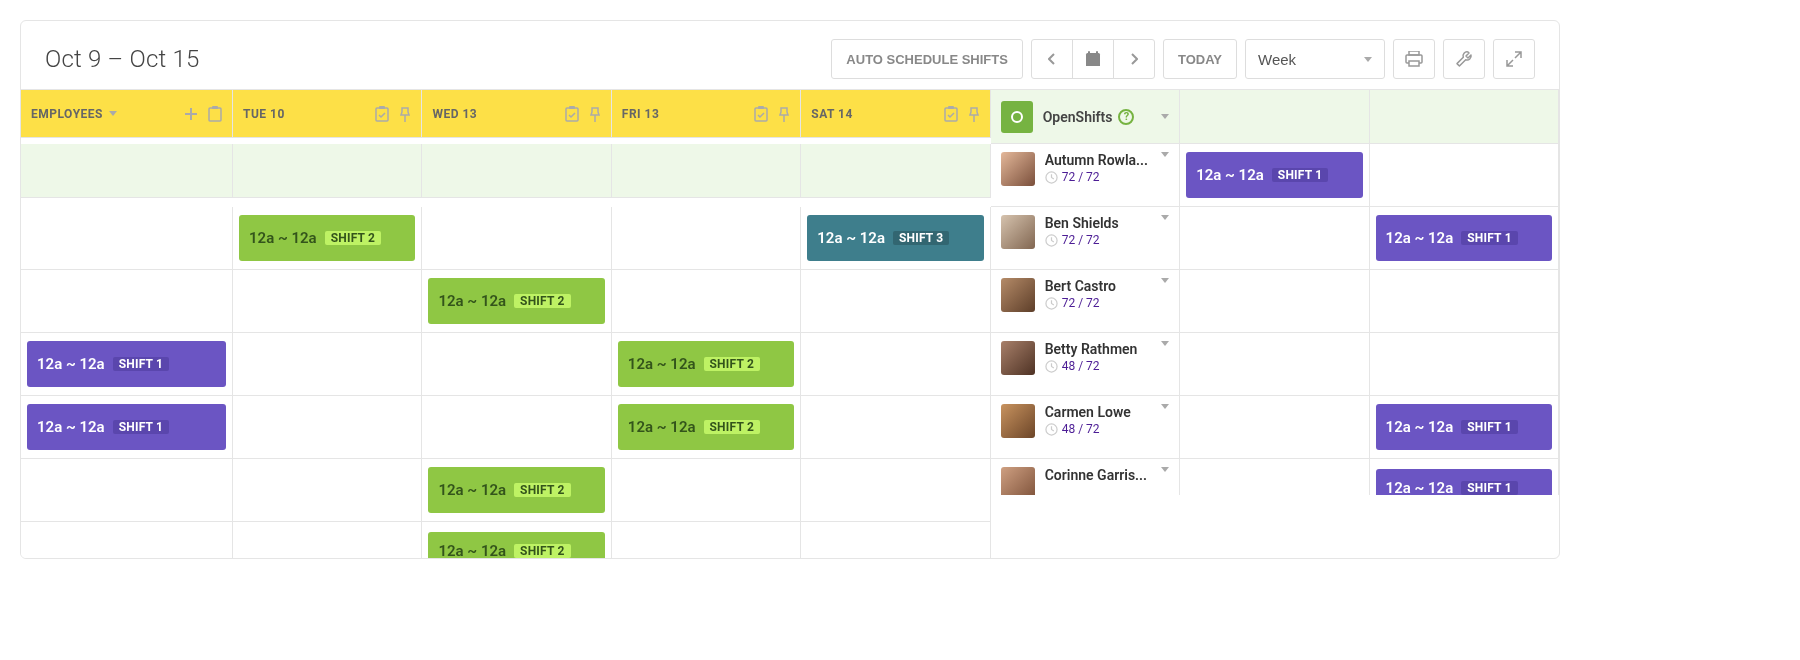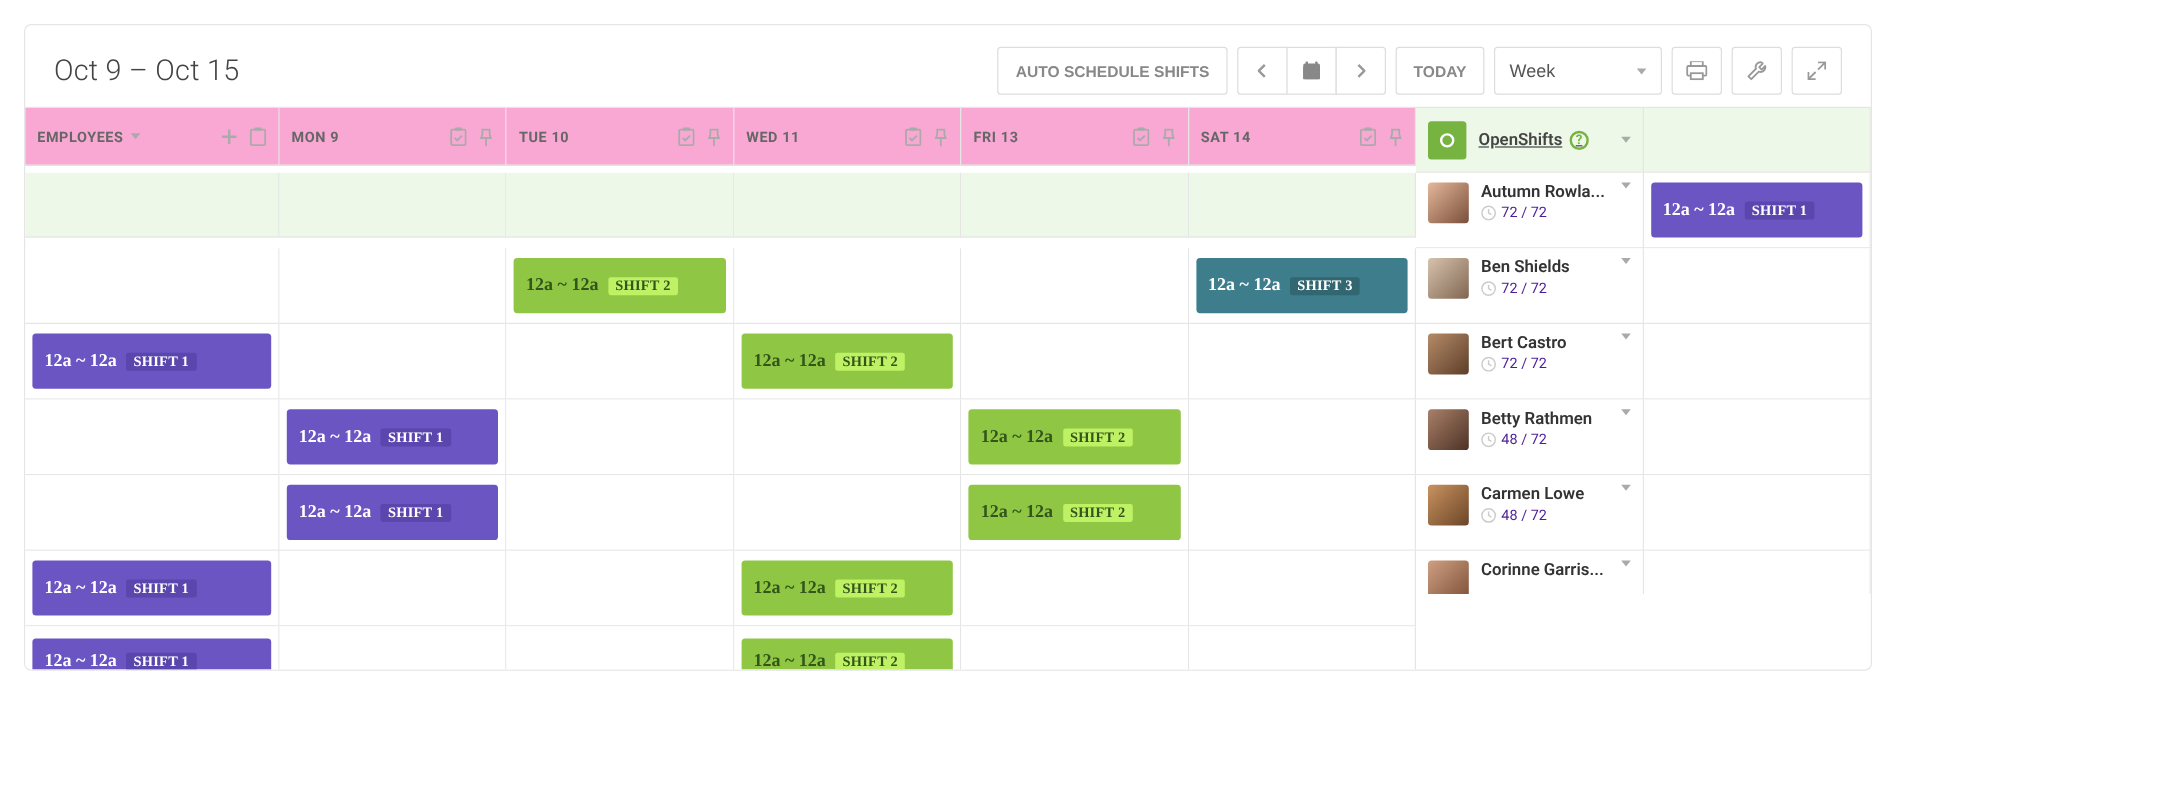--- a/index.html
+++ b/index.html
@@ -65,42 +65,42 @@
   .grid {
     display: grid;
     grid-template-columns: 212px repeat(7, 1fr);
     border-top: 1px solid #e5e5e5;
   }
   .hdr, .cell, .rowhdr, .open-row {
     border-right: 1px solid #e5e5e5;
     border-bottom: 1px solid #e5e5e5;
   }
   .hdr {
-    background: #f9a8d4;
+    background: #fde047;
     padding: 10px 10px;
     display: flex;
     align-items: center;
     justify-content: space-between;
     font-size: 12px;
     font-weight: 700;
     letter-spacing: 0.5px;
     color: #666;
     height: 48px;
   }
   .hdr .icons { display:flex; gap:10px; align-items:center; }
   .emp-hdr { gap: 8px; }
   .emp-hdr .icons { color:#aaa; }
 
   .open-row.first { background:#eef8e8; padding:0 10px; display:flex; align-items:center; gap:10px; height:54px;}
   .open-row { background:#eef8e8; height:54px;}
   .open-icon {
     width:32px; height:32px; background:#76b341; border-radius:3px;
     display:flex; align-items:center; justify-content:center;
   }
-  .open-label { font-size:14px; font-weight:600; color:#444; display:flex; align-items:center; gap:6px;text-decoration:underline;}
+  .open-label { font-size:14px; font-weight:600; color:#444; display:flex; align-items:center; gap:6px;}
   .open-help {
     width:16px; height:16px; border:2px solid #76b341; border-radius:50%;
     display:inline-flex; align-items:center; justify-content:center;
     font-size:11px; font-weight:700; color:#76b341;
   }
 
   .rowhdr {
     display:flex; align-items:flex-start; gap:10px; padding: 8px 10px; height:63px;
     background:#fff;
   }
@@ -113,21 +113,20 @@
   .emphours { font-size:12px; color:#4c1d95; display:flex; align-items:center; gap:4px; margin-top:2px;}
   .emphours svg { opacity:0.6; }
   .row-chevron { color:#ccc; }
 
   .cell { height:63px; padding: 8px 6px; background:#fff; }
 
   .shift {
     border-radius:3px; height:46px; display:flex; align-items:center;
     padding: 0 10px; gap:8px; font-size:15px; font-weight:600; color:#fff;
     white-space:nowrap;
-    font-family:Liberation Serif, serif;
   }
   .shift .time { }
   .shift .tag {
     font-size:12px; font-weight:700; padding:0 6px; border-radius:2px;
     letter-spacing:0.2px;
   }
   .s1 { background:#6b55c3; }
   .s1 .tag { background:#5a46ad; }
   .s2 { background:#8fc744; color:#33541b; }
   .s2 .tag { background:#bef264; color:#33541b; }
@@ -214,47 +213,34 @@
             <path d="M7 1v12M1 7h12" stroke="#aaa" stroke-width="2"></path>
           </svg>
         <svg width="14" height="16" viewBox="0 0 14 16">
             <rect x="1" y="2" width="12" height="13" rx="1" stroke="#aaa" stroke-width="1.5" fill="none"></rect>
             <rect x="4" y="0" width="6" height="3" rx="1" fill="#aaa"></rect>
           </svg>
       </span>
     </div>
 
     <div class="hdr">
-      <span>MON 9</span>
-      <span class="icons">
-        <svg width="14" height="16" viewBox="0 0 14 16">
-            <rect x="1" y="2" width="12" height="13" rx="1" stroke="#aaa" stroke-width="1.5" fill="none"></rect>
-            <rect x="4" y="0" width="6" height="3" rx="1" fill="#aaa"></rect>
-            <path d="M4 9l2 2 4-4" stroke="#aaa" stroke-width="1.5" fill="none"></path>
-          </svg>
-        <svg width="12" height="16" viewBox="0 0 12 16">
-            <path d="M6 16V9M2 9h8l-1-3V2H3v4z" stroke="#aaa" stroke-width="1.5" fill="none"></path>
-          </svg>
-      </span>
-    </div>
-    <div class="hdr">
       <span>TUE 10</span>
       <span class="icons">
         <svg width="14" height="16" viewBox="0 0 14 16">
             <rect x="1" y="2" width="12" height="13" rx="1" stroke="#aaa" stroke-width="1.5" fill="none"></rect>
             <rect x="4" y="0" width="6" height="3" rx="1" fill="#aaa"></rect>
             <path d="M4 9l2 2 4-4" stroke="#aaa" stroke-width="1.5" fill="none"></path>
           </svg>
         <svg width="12" height="16" viewBox="0 0 12 16">
             <path d="M6 16V9M2 9h8l-1-3V2H3v4z" stroke="#aaa" stroke-width="1.5" fill="none"></path>
           </svg>
       </span>
     </div>
     <div class="hdr">
-      <span>WED 11</span>
+      <span>WED 13</span>
       <span class="icons">
         <svg width="14" height="16" viewBox="0 0 14 16">
             <rect x="1" y="2" width="12" height="13" rx="1" stroke="#aaa" stroke-width="1.5" fill="none"></rect>
             <rect x="4" y="0" width="6" height="3" rx="1" fill="#aaa"></rect>
             <path d="M4 9l2 2 4-4" stroke="#aaa" stroke-width="1.5" fill="none"></path>
           </svg>
         <svg width="12" height="16" viewBox="0 0 12 16">
             <path d="M6 16V9M2 9h8l-1-3V2H3v4z" stroke="#aaa" stroke-width="1.5" fill="none"></path>
           </svg>
       </span>

